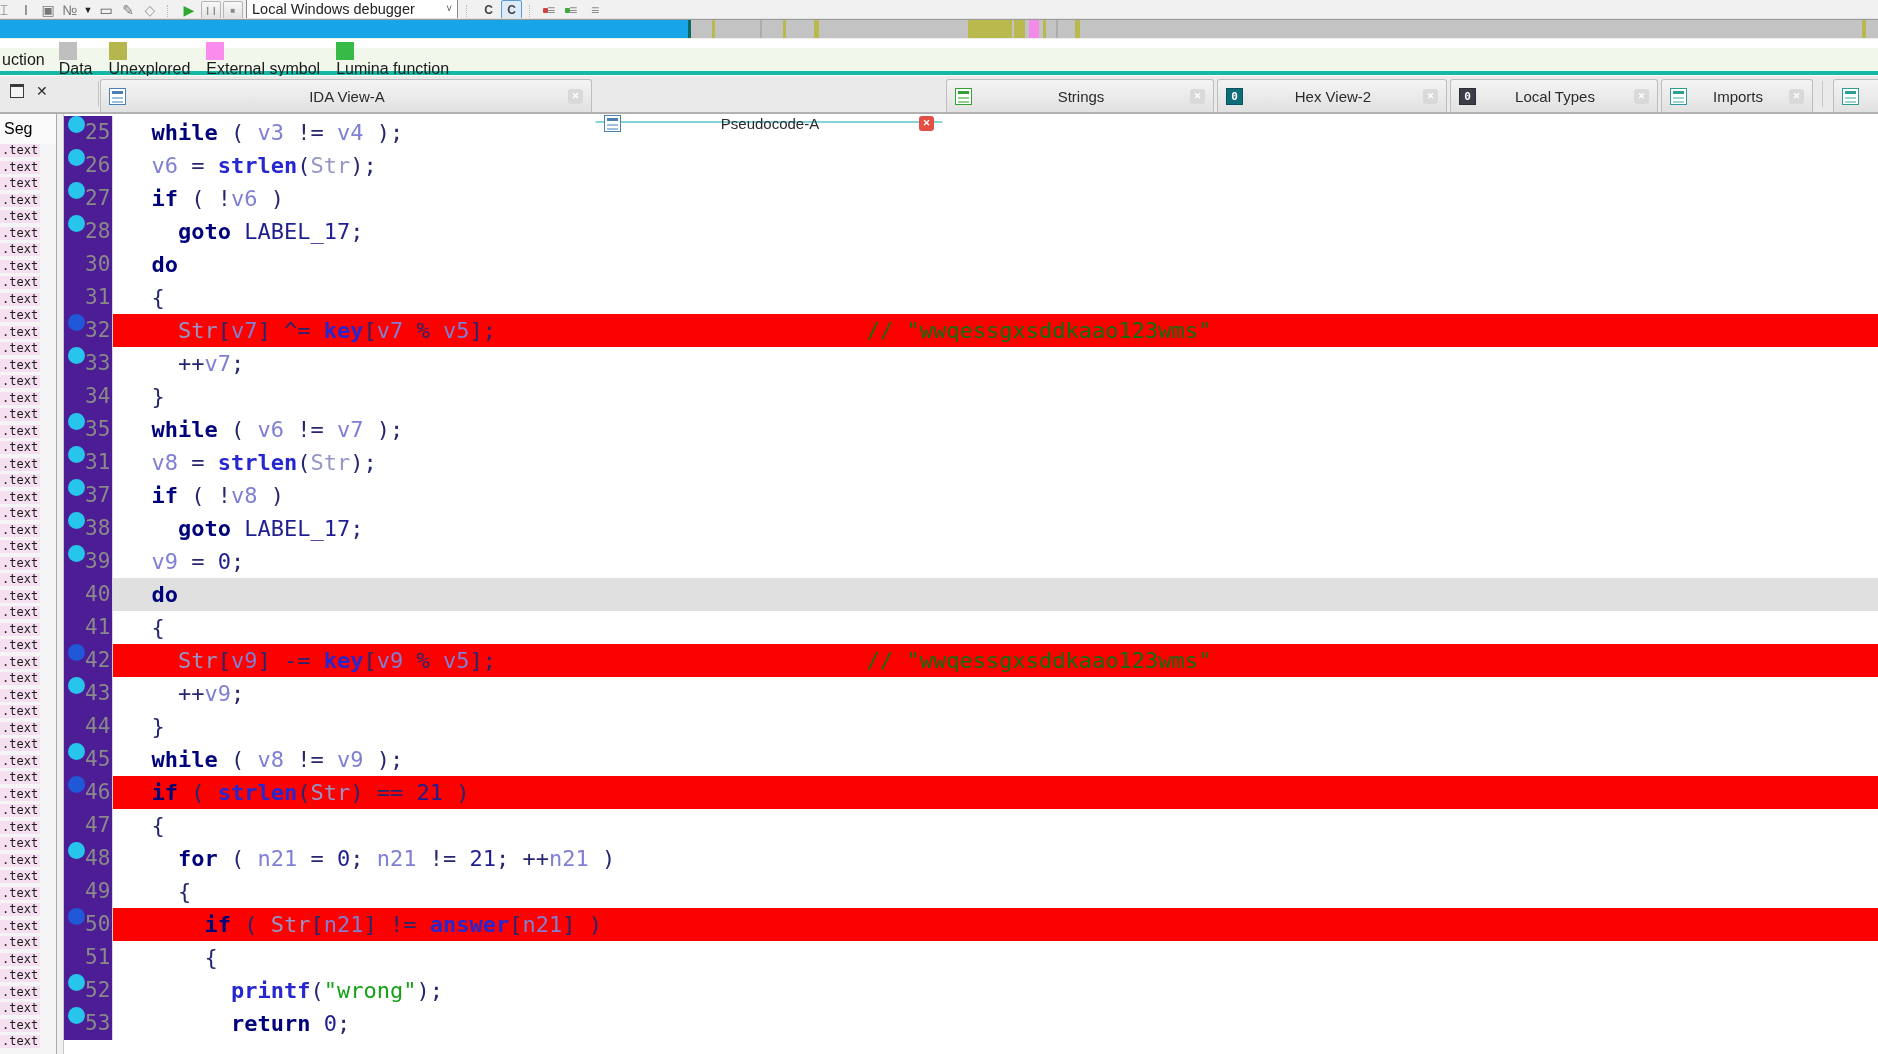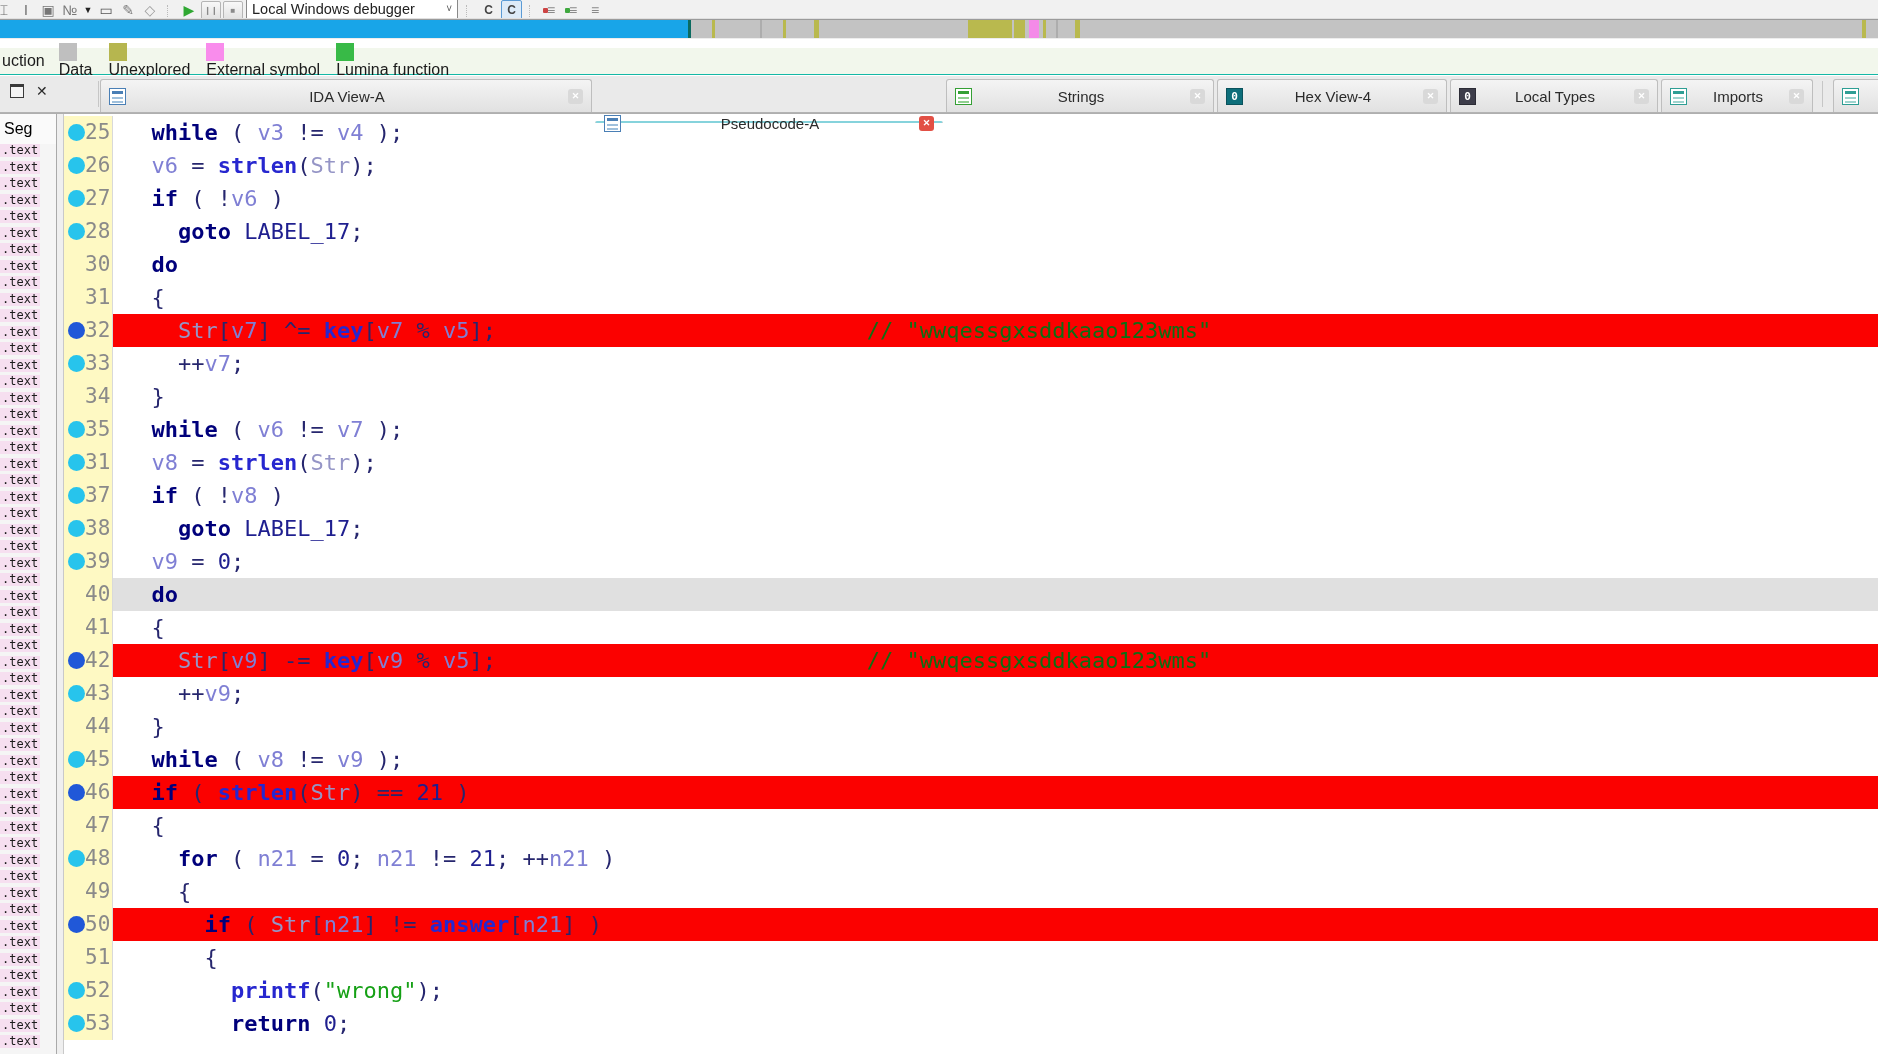--- a/index.html
+++ b/index.html
@@ -25,21 +25,21 @@
   .tb-trace{position:relative;}
   .tb-trace .dot{position:absolute;left:3px;top:9px;width:5px;height:5px;border-radius:1px;}
 
   
   .navband{position:absolute;left:0;top:19px;width:1878px;height:20px;background:#C3C3C3;
            box-shadow:inset 0 1px 0 #9B9B9B, inset 0 -1px 0 #EDEDED;cursor:pointer;}
   .nav-stripe{position:absolute;top:1px;bottom:1px;}
 
   
   .legendbar{position:absolute;left:0;top:48px;width:100%;height:27px;background:#F2F7EC;
-             border-bottom:1px solid #14b8a6;display:flex;align-items:center;padding-left:2px;box-sizing:border-box;}
+             border-bottom:4px solid #14b8a6;display:flex;align-items:center;padding-left:2px;box-sizing:border-box;}
   .legend-partial{font-size:16px;color:#1A1A1A;margin-right:14px;white-space:nowrap;}
   .legend-item{display:flex;margin-right:16px;flex-direction:column;}
   .legend-swatch{width:18px;height:18px;margin-right:9px;flex:none;}
   .legend-label{font-size:16px;color:#1A1A1A;white-space:nowrap;}
 
   
   .tabbar{position:absolute;left:0;top:76px;width:100%;height:37px;background:#EAEAEA;
           border-bottom:1px solid #B3B3B3;box-sizing:border-box;}
   .dock-ctrls{position:absolute;left:10px;top:8px;display:flex;align-items:center;gap:12px;}
   .float-icon{width:12px;height:10px;border:1px solid #3A3A3A;border-top:3px solid #3A3A3A;background:#F5F5F5;cursor:pointer;}
@@ -74,21 +74,21 @@
   .dockpanel{width:57px;flex:none;background:#F5F5F5;border-right:1px solid #A9A9A9;overflow:hidden;box-sizing:border-box;}
   .dock-title{height:30px;line-height:30px;font-size:16px;color:#000;padding-left:4px;background:#FAFAFA;white-space:nowrap;overflow:hidden;}
   .seg-item{height:13px;margin-bottom:3.5px;background:linear-gradient(to right,#F6DFF0 0,#F6DFF0 44px,#F3F3F3 44px);
             font:12px/13px "DejaVu Sans Mono",monospace;color:#1C1C1C;padding-left:2px;
             width:38px;overflow:hidden;white-space:nowrap;cursor:pointer;}
   .splitter{width:7px;flex:none;background:#EFEFEF;border-right:1px solid #C9C9C9;box-sizing:border-box;cursor:col-resize;}
   .codepanel{flex:1;background:#FFF;overflow:hidden;padding-top:2px;}
 
   
   .crow{display:flex;height:33px;}
-  .gut{width:48px;flex:none;display:flex;align-items:center;background:#fef9c3;}
+  .gut{width:48px;flex:none;display:flex;background:#4c1d95;}
   .bpdot{width:17px;height:17px;border-radius:50%;margin-left:4px;flex:none;cursor:pointer;}
   .bp-cyan{background:#27C4EC;}
   .bp-blue{background:#2058D8;}
   .bp-none{background:transparent;cursor:default;}
   .lnum{flex:1;text-align:right;padding-right:6px;font:21px/33px "DejaVu Sans Mono",monospace;color:#8A8A8A;}
   .ltxt{flex:1;border-left:1px solid #D9D9D9;padding-left:12px;white-space:pre;overflow:hidden;
         font:22px/33px "DejaVu Sans Mono",monospace;color:#26266E;cursor:text;}
   .hl-red{background:#FB0100;}
   .hl-gray{background:#E0E0E0;}
   .tk-kw{color:#00007B;font-weight:bold;}
@@ -184,21 +184,21 @@
           <span class="tab-label">Pseudocode-A</span>
           <span class="tab-close">✕</span>
         </div><div class="tab" style="left: 946px; width: 268px;">
           <span class="tico green"></span>
           <span class="tab-label">Strings</span>
           <span class="tab-close">✕</span>
         </div><div class="tab" style="left: 1217px; width: 230px;">
           <span class="tico dark">
             <i>0</i>
           </span>
-          <span class="tab-label">Hex View-4</span>
+          <span class="tab-label">Hex View-2</span>
           <span class="tab-close">✕</span>
         </div><div class="tab" style="left: 1450px; width: 208px;">
           <span class="tico slate">
             <i>0</i>
           </span>
           <span class="tab-label">Local Types</span>
           <span class="tab-close">✕</span>
         </div><div class="tab" style="left: 1661px; width: 152px;">
           <span class="tico teal"></span>
           <span class="tab-label">Imports</span>

